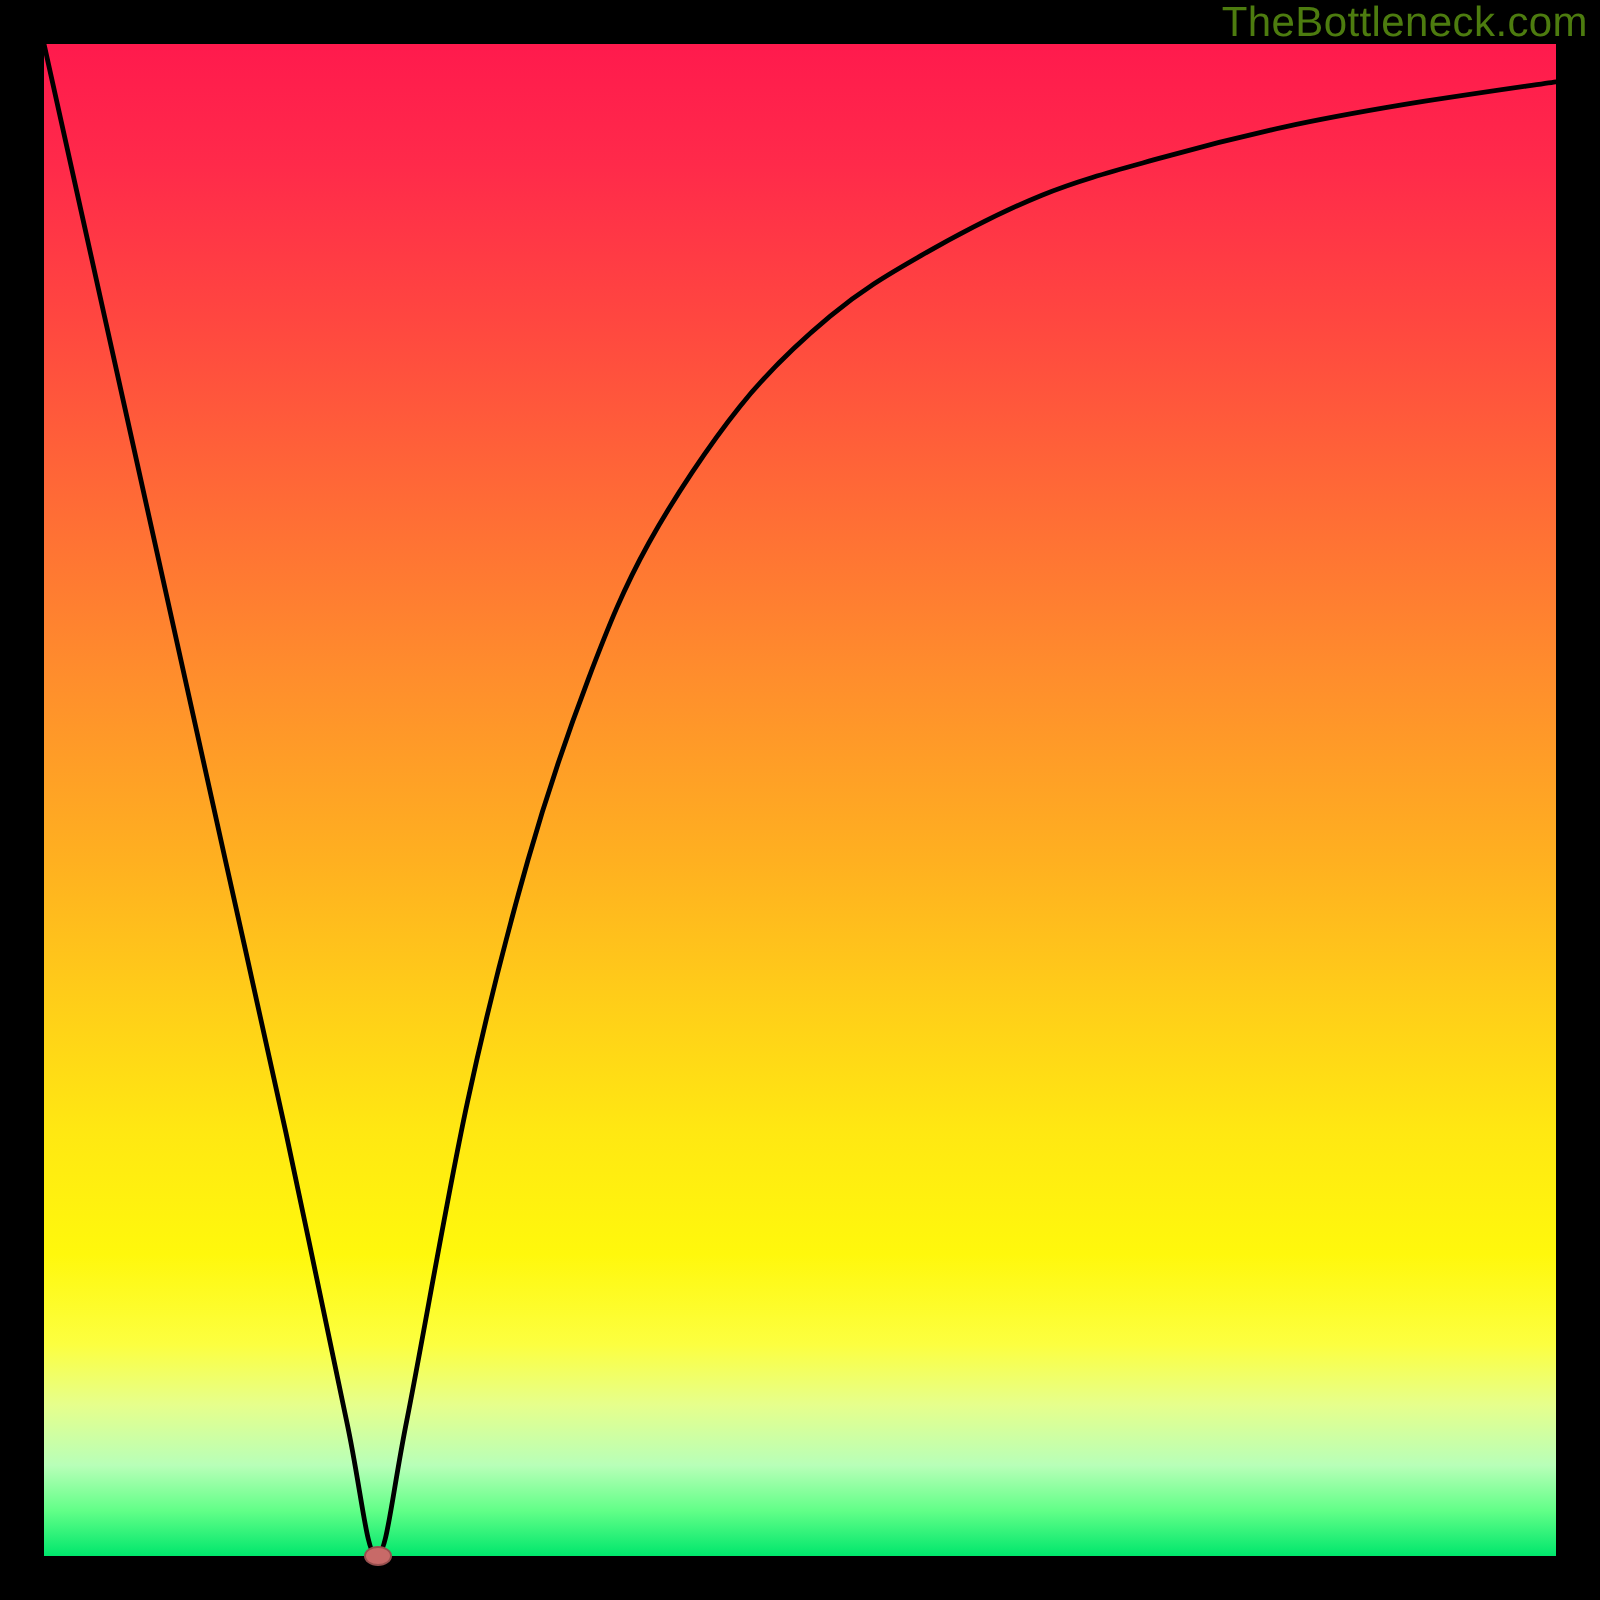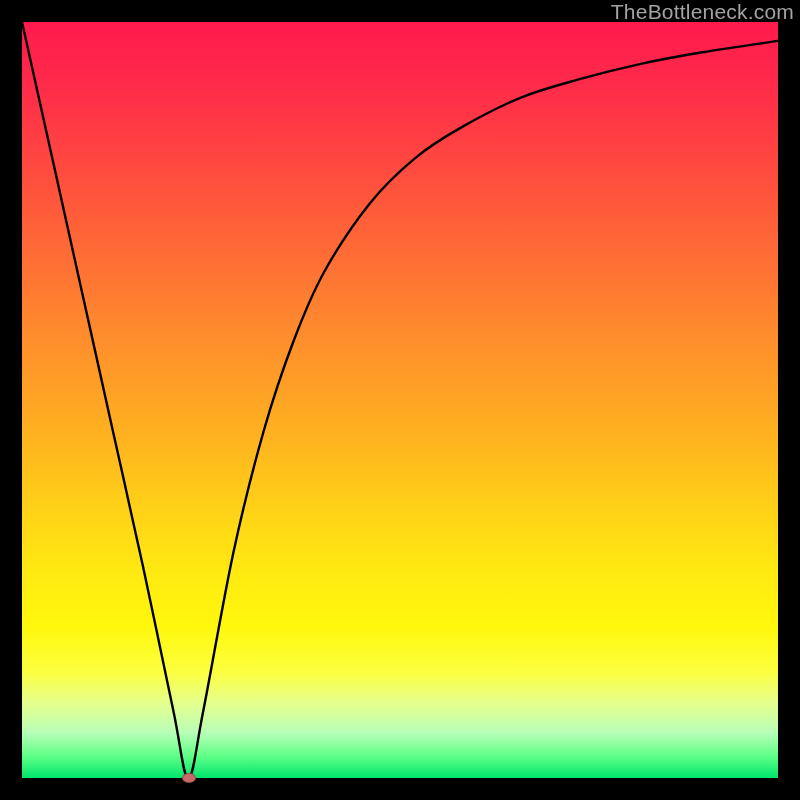--- a/index.html
+++ b/index.html
@@ -53,21 +53,21 @@
     width: 12px;
     height: 8px;
     border-radius: 50%;
     background: #c86a68;
     border: 0.5px solid rgba(0,0,0,0.25);
   }
   .watermark {
     position: absolute;
     top: 0px;
     right: 6px;
-    color: #a3a3a3;
+    color: #4d7c0f;
     font-size: 21px;
     letter-spacing: 0.2px;
     font-weight: 500;
     user-select: none;
   }
 </style>
 </head>
 <body>
 
 <div class="outer">

